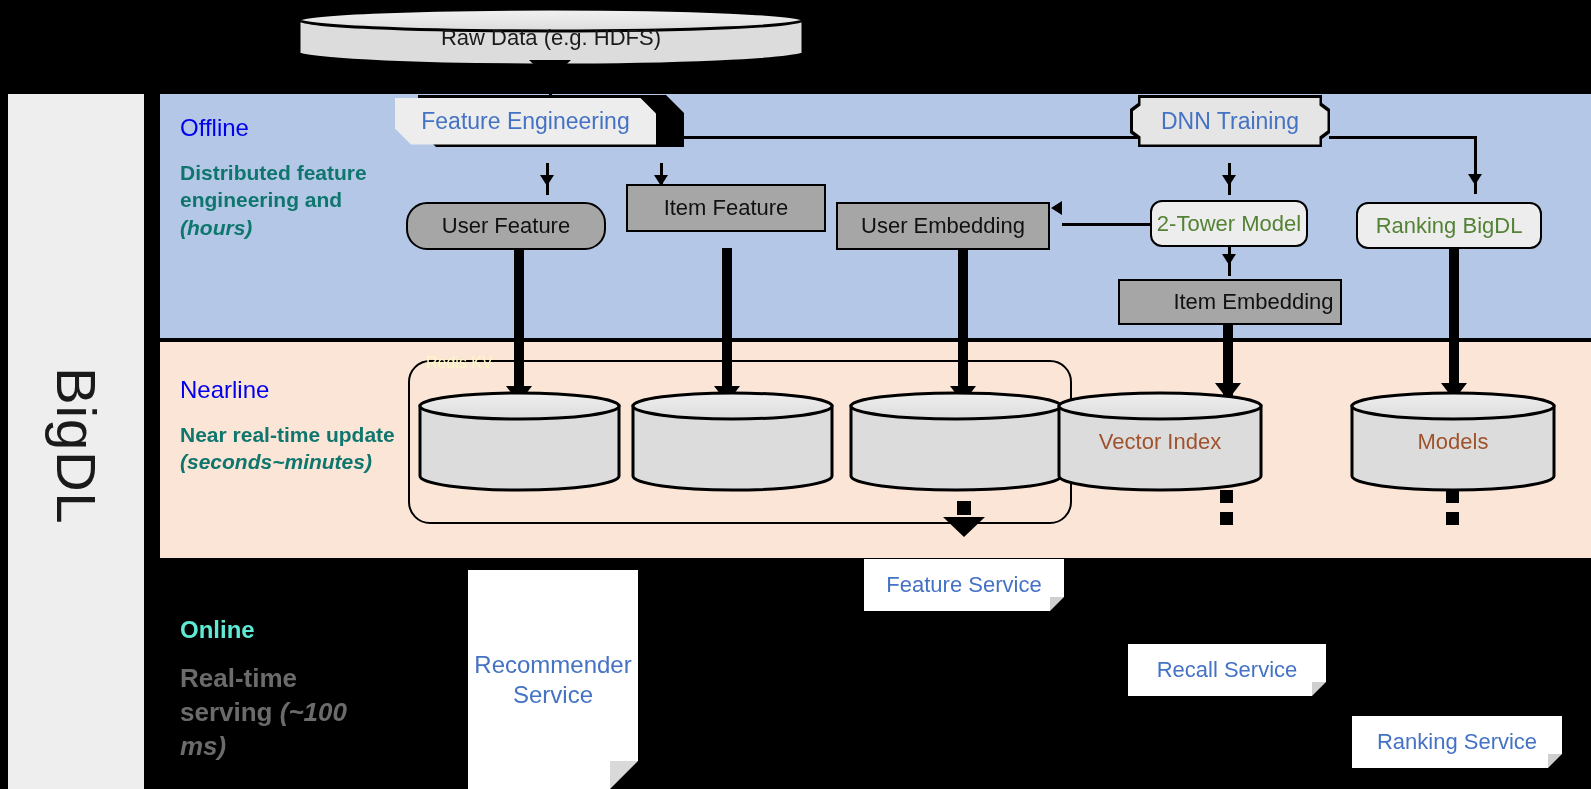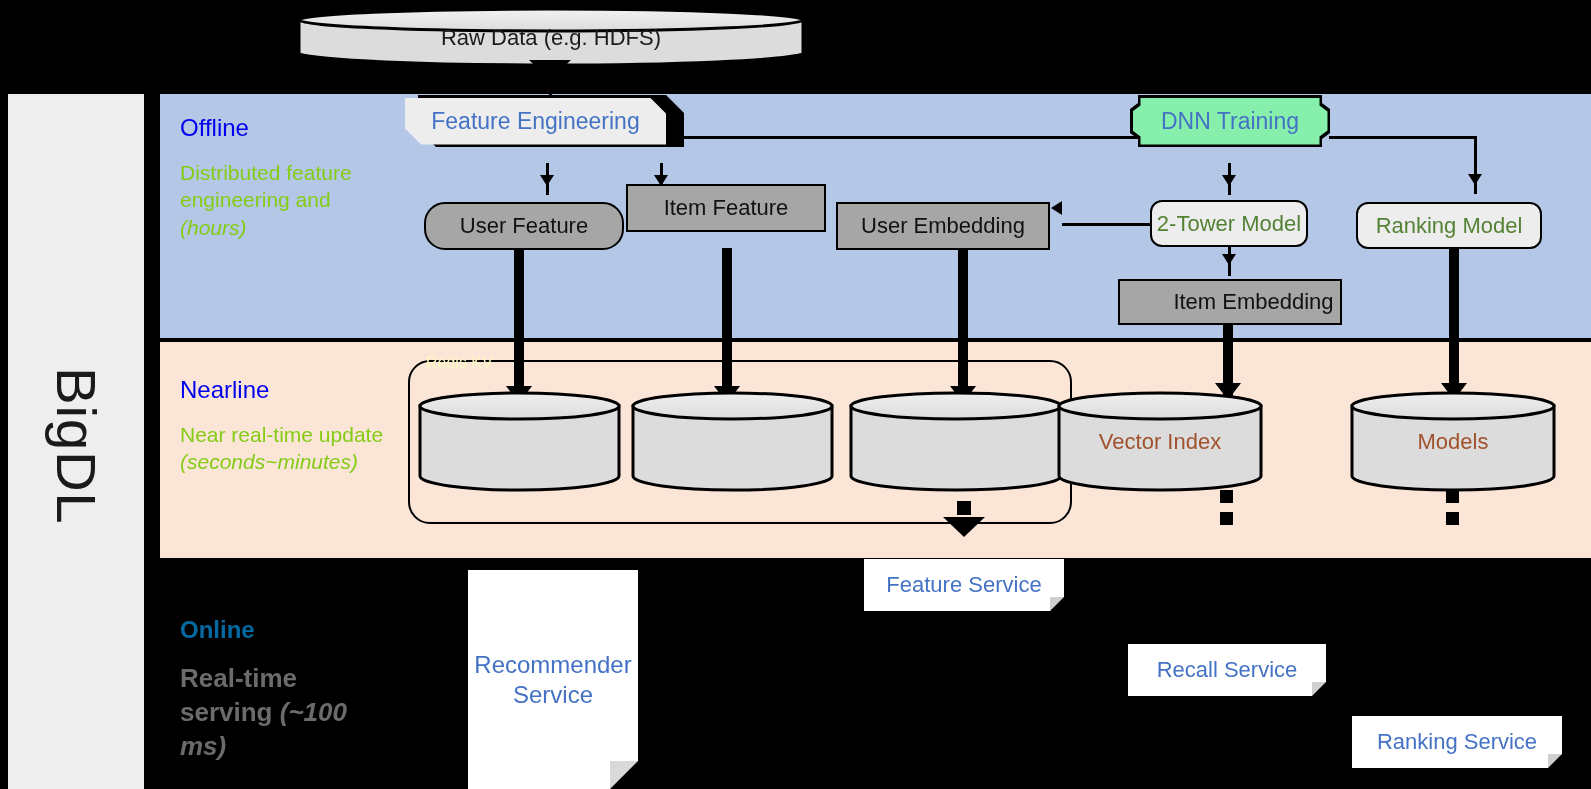--- a/index.html
+++ b/index.html
@@ -26,23 +26,23 @@
     position:absolute;left:50%;top:50%;
     transform:translate(-50%,-50%) rotate(90deg);
     transform-origin:center center;
     white-space:nowrap;
     font-size:56px;color:#1a1a1a;letter-spacing:1px;
     font-family:"Liberation Sans", sans-serif;
   }
 
   
   .band-title{font-size:24px;color:#0000ee;font-weight:400;white-space:nowrap;}
-  .band-sub{font-size:21px;color:#84cc16;line-height:1.30;}
+  .band-sub{font-size:21px;color:#0f766e;line-height:1.30;font-weight:bold;}
   .band-sub i{font-style:italic;}
-  .band-title-online{font-size:24px;color:#0369a1;font-weight:700;white-space:nowrap;}
+  .band-title-online{font-size:24px;color:#5eead4;font-weight:700;white-space:nowrap;}
   .band-sub-online{font-size:26px;color:#6b6b6b;line-height:1.30;font-weight:700;}
   .band-sub-online i{font-style:italic;}
 
   
   .gray-box{
     background:#a6a6a6;border:2.5px solid #000;
     display:flex;align-items:center;justify-content:center;
     font-size:22px;color:#111;white-space:nowrap;
   }
   .lt-box{
@@ -67,21 +67,21 @@
     background:#000;
     clip-path:polygon(0 0, calc(100% - 18px) 0, 100% 18px, 100% 100%, 18px 100%, 0 calc(100% - 18px));
     position:absolute;
   }
 
   
   .notch-outer{background:#000;position:absolute;
     clip-path:polygon(8px 0, calc(100% - 8px) 0, calc(100% - 8px) 8px, 100% 14px, 100% calc(100% - 14px),
       calc(100% - 8px) calc(100% - 8px), calc(100% - 8px) 100%, 8px 100%, 8px calc(100% - 8px),
       0 calc(100% - 14px), 0 14px, 8px 8px);}
-  .notch-inner{background:#86efac;position:absolute;
+  .notch-inner{background:#e5e5e5;position:absolute;
     display:flex;align-items:center;justify-content:center;font-size:23px;white-space:nowrap;
     clip-path:polygon(8px 0, calc(100% - 8px) 0, calc(100% - 8px) 8px, 100% 14px, 100% calc(100% - 14px),
       calc(100% - 8px) calc(100% - 8px), calc(100% - 8px) 100%, 8px 100%, 8px calc(100% - 8px),
       0 calc(100% - 14px), 0 14px, 8px 8px);}
 
   
   .cyl{position:absolute;}
   .cyl svg{display:block;}
   .cyl-label{
     position:absolute;left:0;right:0;top:50%;transform:translateY(-45%);
@@ -167,21 +167,21 @@
     <div class="cyl-label" style="color:#1a1a1a;">Raw Data (e.g. HDFS)</div>
   </div>
 
   <div class="abs thin-v" style="left:549px;top:66px;height:16px;"></div>
   <div class="arrow-dn-big" style="left:529px;top:60px;"></div>
 
   <div class="abs band-title" style="left:180px;top:98px;">Offline</div>
   <div class="abs band-sub" style="left:180px;top:143px;width:205px;"><span>Distributed feature engineering and </span><i>(hours)</i></div>
 
   <div class="chamfer-outer" style="left:418px;top:95px;width:266px;height:52px;"></div>
-  <div class="chamfer" style="left:405px;top:97.5px;width:261px;height:47px;">
+  <div class="chamfer" style="left:395px;top:97.5px;width:261px;height:47px;">
     <span class="blue-txt">Feature Engineering</span>
   </div>
 
   <div class="abs thin-h" style="left:684px;top:120px;width:460px;"></div>
   <div class="arrow-rt-thin" style="left:1142px;top:114px;"></div>
 
   <div class="notch-outer" style="left:1130px;top:95px;width:200px;height:52px;"></div>
   <div class="notch-inner" style="left:1132.5px;top:97.5px;width:195px;height:47px;">
     <span class="blue-txt">DNN Training</span>
   </div>
@@ -191,38 +191,38 @@
   <div class="arrow-dn-thin" style="left:1468px;top:174px;"></div>
 
   <div class="abs thin-v" style="left:1228px;top:147px;height:32px;"></div>
   <div class="arrow-dn-thin" style="left:1222px;top:175px;"></div>
 
   <div class="abs thin-v" style="left:546px;top:147px;height:32px;"></div>
   <div class="arrow-dn-thin" style="left:540px;top:175px;"></div>
   <div class="abs thin-v" style="left:660px;top:147px;height:32px;"></div>
   <div class="arrow-dn-thin" style="left:654px;top:175px;"></div>
 
-  <div class="abs gray-box" style="left:424px;top:186px;width:200px;height:48px;border-radius:21px;">
+  <div class="abs gray-box" style="left:406px;top:186px;width:200px;height:48px;border-radius:21px;">
     <span>User Feature</span>
   </div>
   <div class="abs gray-box" style="left:626px;top:168px;width:200px;height:48px;align-items:center;">
     <span>Item Feature</span>
   </div>
   <div class="abs gray-box" style="left:836px;top:186px;width:214px;height:48px;">
     <span>User Embedding</span>
   </div>
 
   <div class="abs thin-h" style="left:1062px;top:207px;width:88px;"></div>
   <div class="arrow-lf-thin" style="left:1051px;top:201px;"></div>
 
   <div class="abs lt-box rounded" style="left:1150px;top:184px;width:158px;height:47px;">
     <span class="green-txt">2-Tower Model</span>
   </div>
   <div class="abs lt-box rounded" style="left:1356px;top:186px;width:186px;height:47px;">
-    <span class="green-txt">Ranking Model</span>
+    <span class="green-txt">Ranking BigDL</span>
   </div>
 
   <div class="abs thin-v" style="left:1228px;top:231px;height:29px;"></div>
   <div class="arrow-dn-thin" style="left:1222px;top:254px;"></div>
 
   <div class="abs gray-box" style="left:1118px;top:263px;width:224px;height:46px;padding-left:47px;">
     <span>Item Embedding</span>
   </div>
 
   <div class="abs thick-v" style="left:514px;top:232px;height:168px;"></div>

